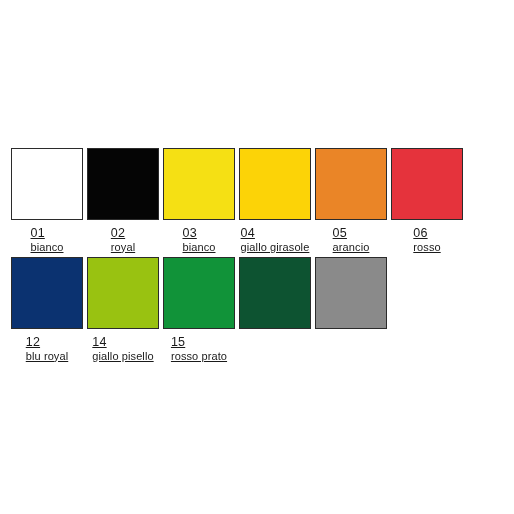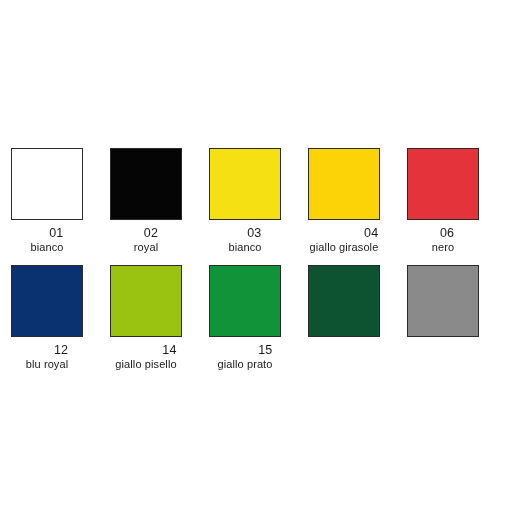--- a/index.html
+++ b/index.html
@@ -25,50 +25,51 @@
 
   .swatch-row {
     position: absolute;
     left: 0;
     width: 514px;
     display: flex;
     align-items: flex-start;
   }
 
   #row-1 { top: 148px; }
-  #row-2 { top: 265px; }
+  #row-2 { top: 257px; }
 
   .swatch-cell {
     width: 72px;
     display: flex;
     flex-direction: column;
     align-items: center;
   }
 
   
   .swatch-cell + .swatch-cell {
-    margin-left: 27px;
+    margin-left: 4px;
   }
   #row-1 .swatch-cell:first-child,
   #row-2 .swatch-cell:first-child {
     margin-left: 11px;
   }
 
   .swatch-chip {
     width: 72px;
     height: 72px;
     box-sizing: border-box;
     border: 1px solid #2b2b2b;
   }
 
   .swatch-labels {
     margin-top: 6px;
-    text-align: right;
+    text-align: left;
     line-height: 1.18;
     white-space: nowrap;
+    text-decoration: underline;
   }
 
   .swatch-code {
     display: block;
     font-size: 12.5px;
     letter-spacing: 0.2px;
   }
 
   .swatch-name {
     display: block;
@@ -104,24 +105,31 @@
         </div>
       </div>
       <div class="swatch-cell">
         <div class="swatch-chip" style="background: rgb(252, 211, 7);"></div>
         <div class="swatch-labels">
           <span class="swatch-code">04</span>
           <span class="swatch-name">giallo girasole</span>
         </div>
       </div>
       <div class="swatch-cell">
+        <div class="swatch-chip" style="background: rgb(234, 133, 39);"></div>
+        <div class="swatch-labels">
+          <span class="swatch-code">05</span>
+          <span class="swatch-name">arancio</span>
+        </div>
+      </div>
+      <div class="swatch-cell">
         <div class="swatch-chip" style="background: rgb(229, 51, 60);"></div>
         <div class="swatch-labels">
           <span class="swatch-code">06</span>
-          <span class="swatch-name">nero</span>
+          <span class="swatch-name">rosso</span>
         </div>
       </div>
     </div>
   <div class="swatch-row" id="row-2">
       <div class="swatch-cell">
         <div class="swatch-chip" style="background: rgb(11, 50, 112);"></div>
         <div class="swatch-labels">
           <span class="swatch-code">12</span>
           <span class="swatch-name">blu royal</span>
         </div>
@@ -130,21 +138,21 @@
         <div class="swatch-chip" style="background: rgb(153, 194, 17);"></div>
         <div class="swatch-labels">
           <span class="swatch-code">14</span>
           <span class="swatch-name">giallo pisello</span>
         </div>
       </div>
       <div class="swatch-cell">
         <div class="swatch-chip" style="background: rgb(17, 147, 57);"></div>
         <div class="swatch-labels">
           <span class="swatch-code">15</span>
-          <span class="swatch-name">giallo prato</span>
+          <span class="swatch-name">rosso prato</span>
         </div>
       </div>
       <div class="swatch-cell">
         <div class="swatch-chip" style="background: rgb(13, 83, 49);"></div>
       </div>
       <div class="swatch-cell">
         <div class="swatch-chip" style="background: rgb(138, 138, 138);"></div>
       </div>
     </div>
 

